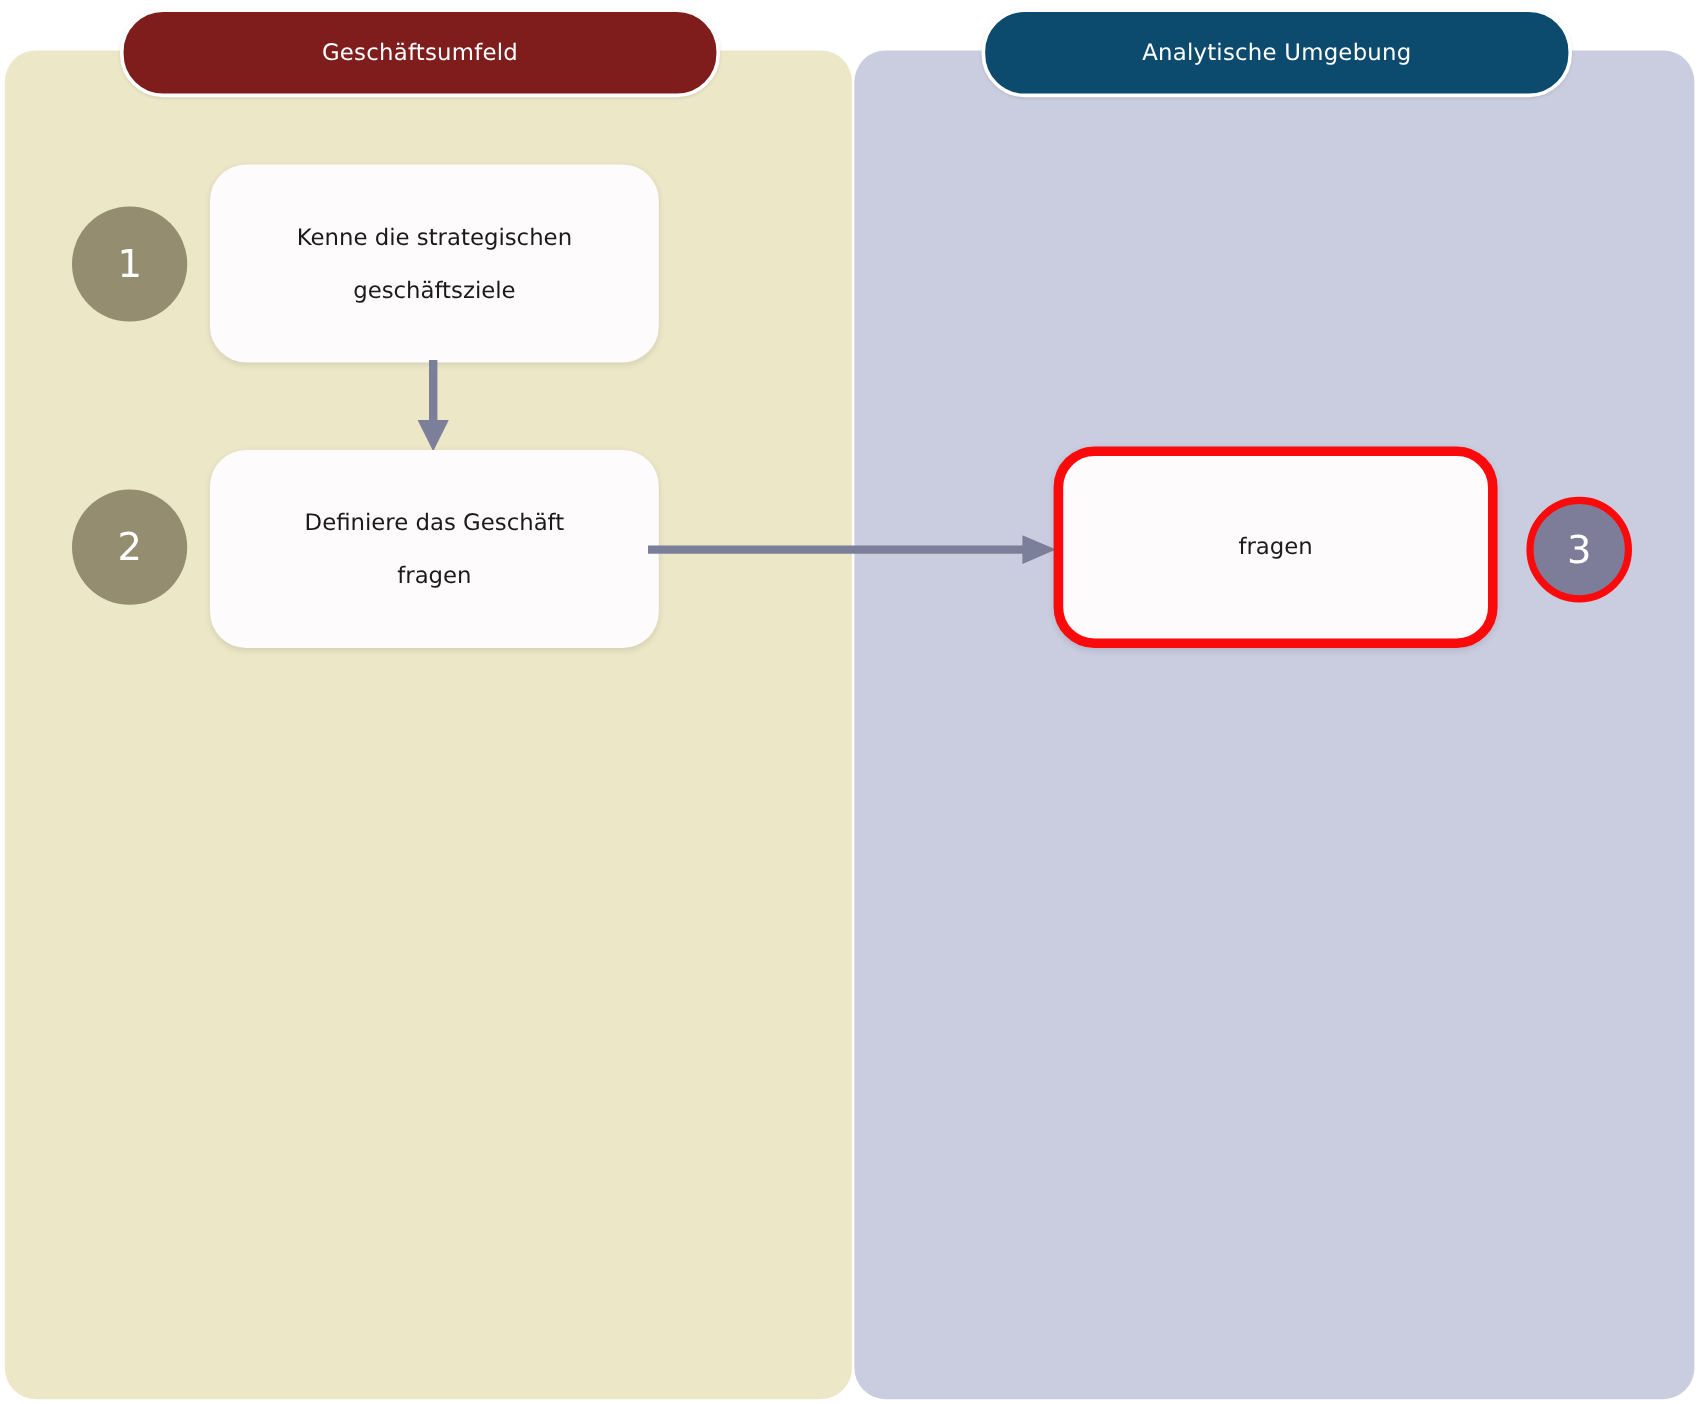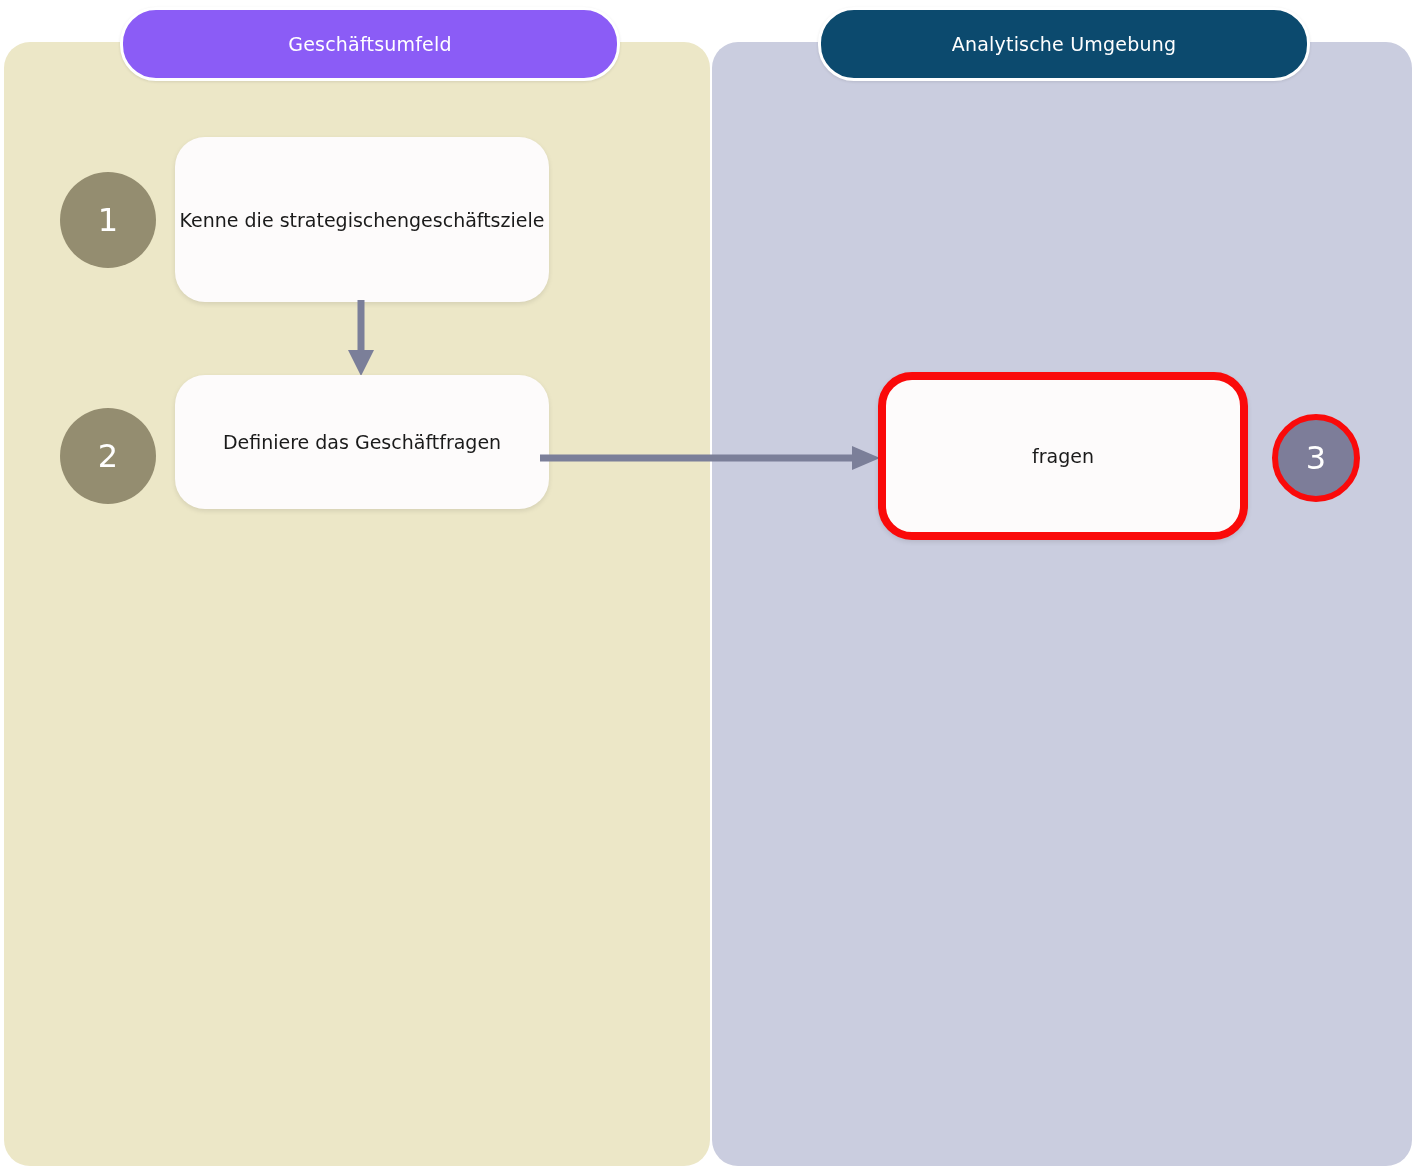--- a/index.html
+++ b/index.html
@@ -46,25 +46,25 @@
     justify-content: center;
     border-radius: 36px;
     border: 3px solid #ffffff;
     box-sizing: border-box;
     color: #ffffff;
     font-size: 19px;
     letter-spacing: 0.2px;
     box-shadow: 0 1px 3px rgba(0,0,0,0.10);
   }
   #tab-business {
-    left: 120px;
+    left: 100px;
     top: 7px;
     width: 500px;
     height: 74px;
-    background: #8b5cf6;
+    background: #7f1d1d;
   }
   #tab-analytics {
     left: 818px;
     top: 7px;
     width: 492px;
     height: 74px;
     background: #0c4a6e;
   }
 
   
@@ -101,21 +101,21 @@
     background: #7d7d99;
     border: 6px solid #fa0a0a;
   }
 
   
   .process-box {
     position: absolute;
     background: #fdfbfb;
     border-radius: 30px;
     display: flex;
-    flex-direction: row;
+    flex-direction: column;
     align-items: center;
     justify-content: center;
     box-sizing: border-box;
     color: #1a1a1a;
     font-size: 19px;
     box-shadow: 0 2px 5px rgba(0,0,0,0.10);
   }
   .process-box .line {
     display: block;
     padding: 11px 0;
@@ -125,21 +125,21 @@
   #box-goals {
     left: 175px;
     top: 137px;
     width: 374px;
     height: 165px;
   }
   #box-questions {
     left: 175px;
     top: 375px;
     width: 374px;
-    height: 134px;
+    height: 165px;
   }
   #box-analytic {
     left: 878px;
     top: 372px;
     width: 370px;
     height: 168px;
     border: 8px solid #fa0a0a;
     border-radius: 34px;
   }
 

